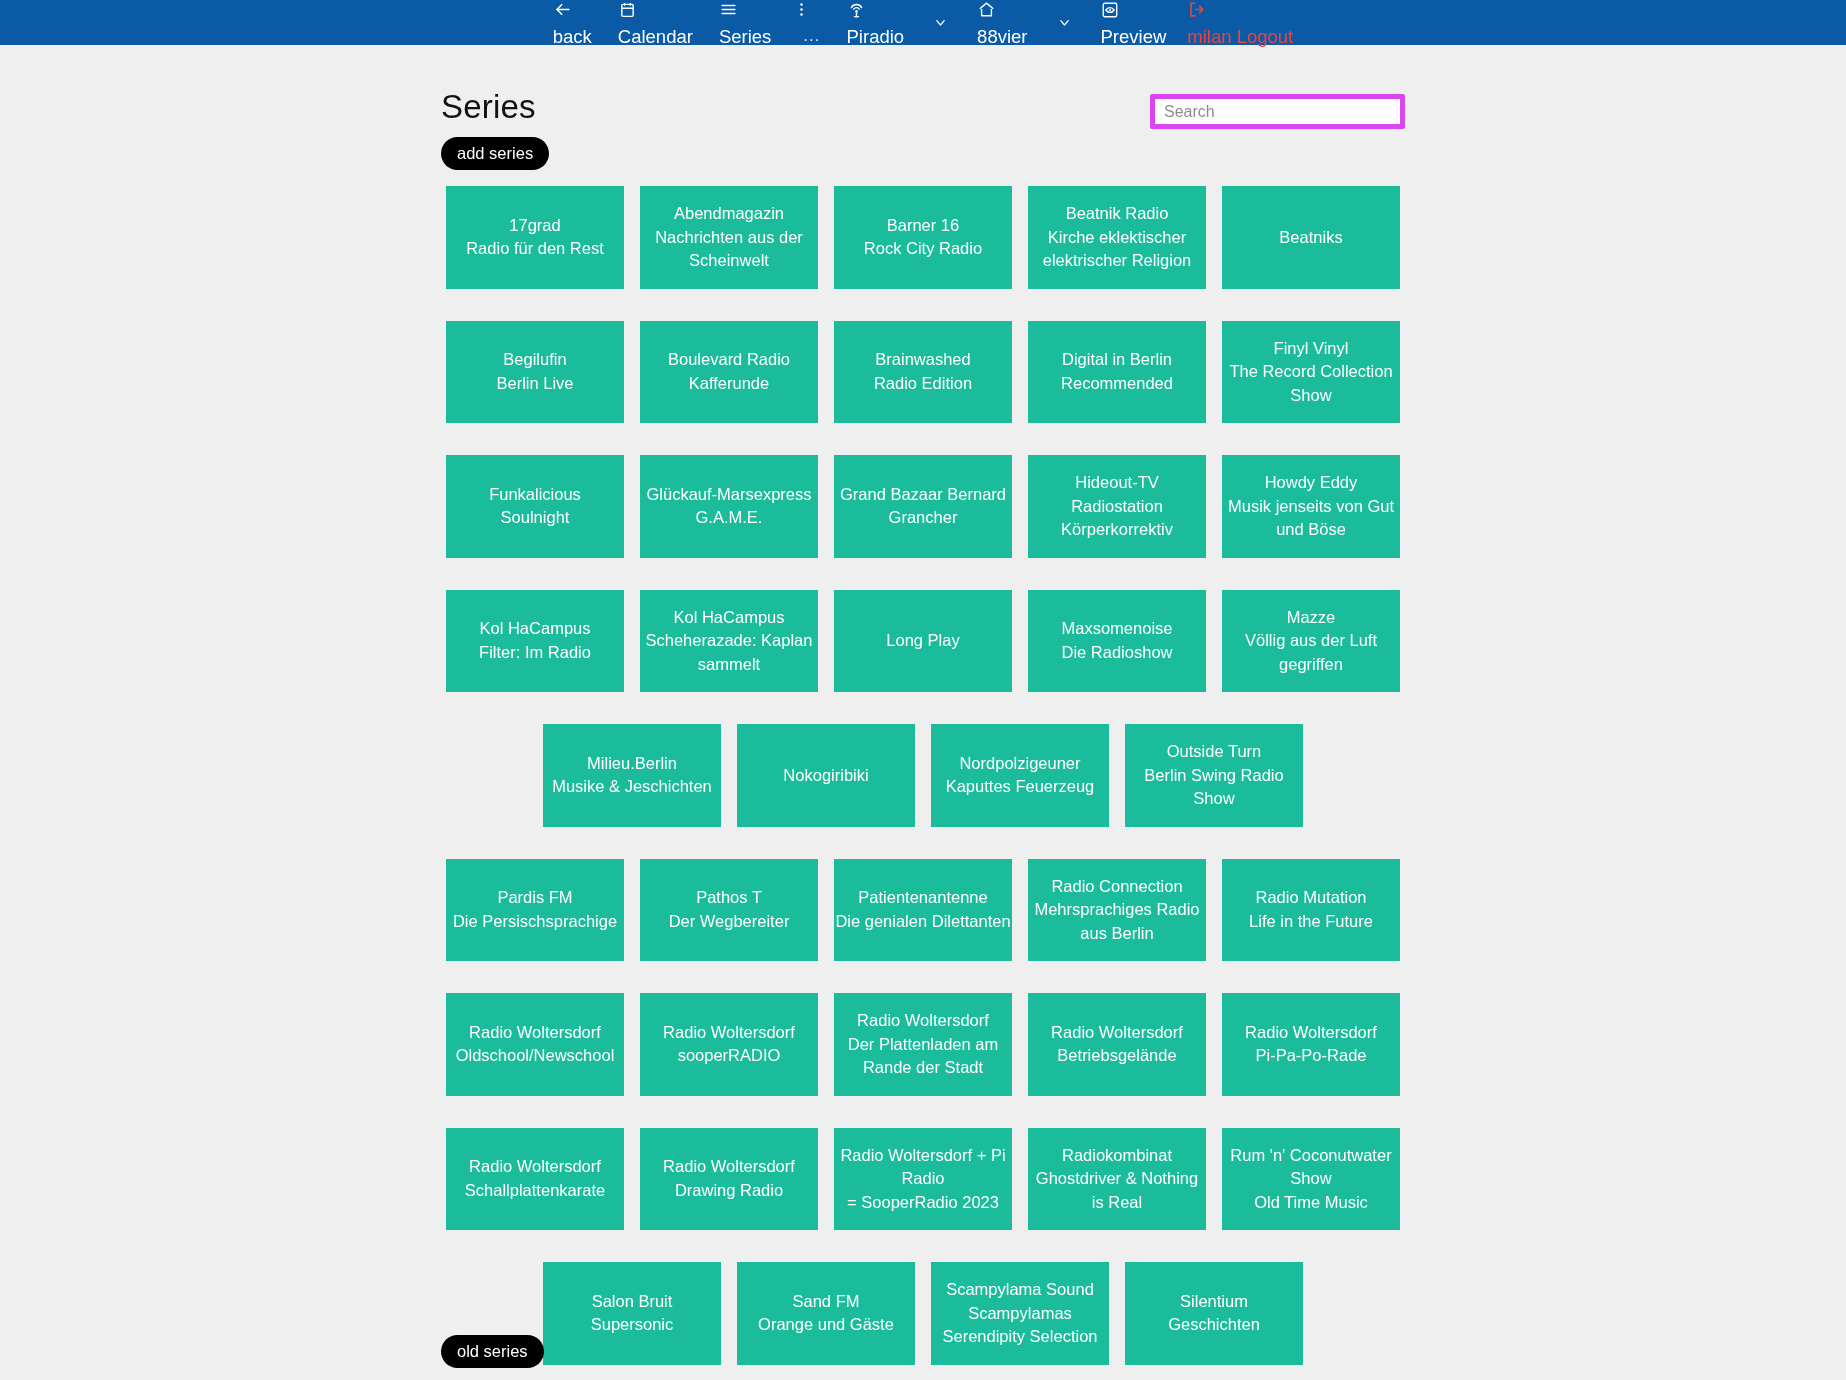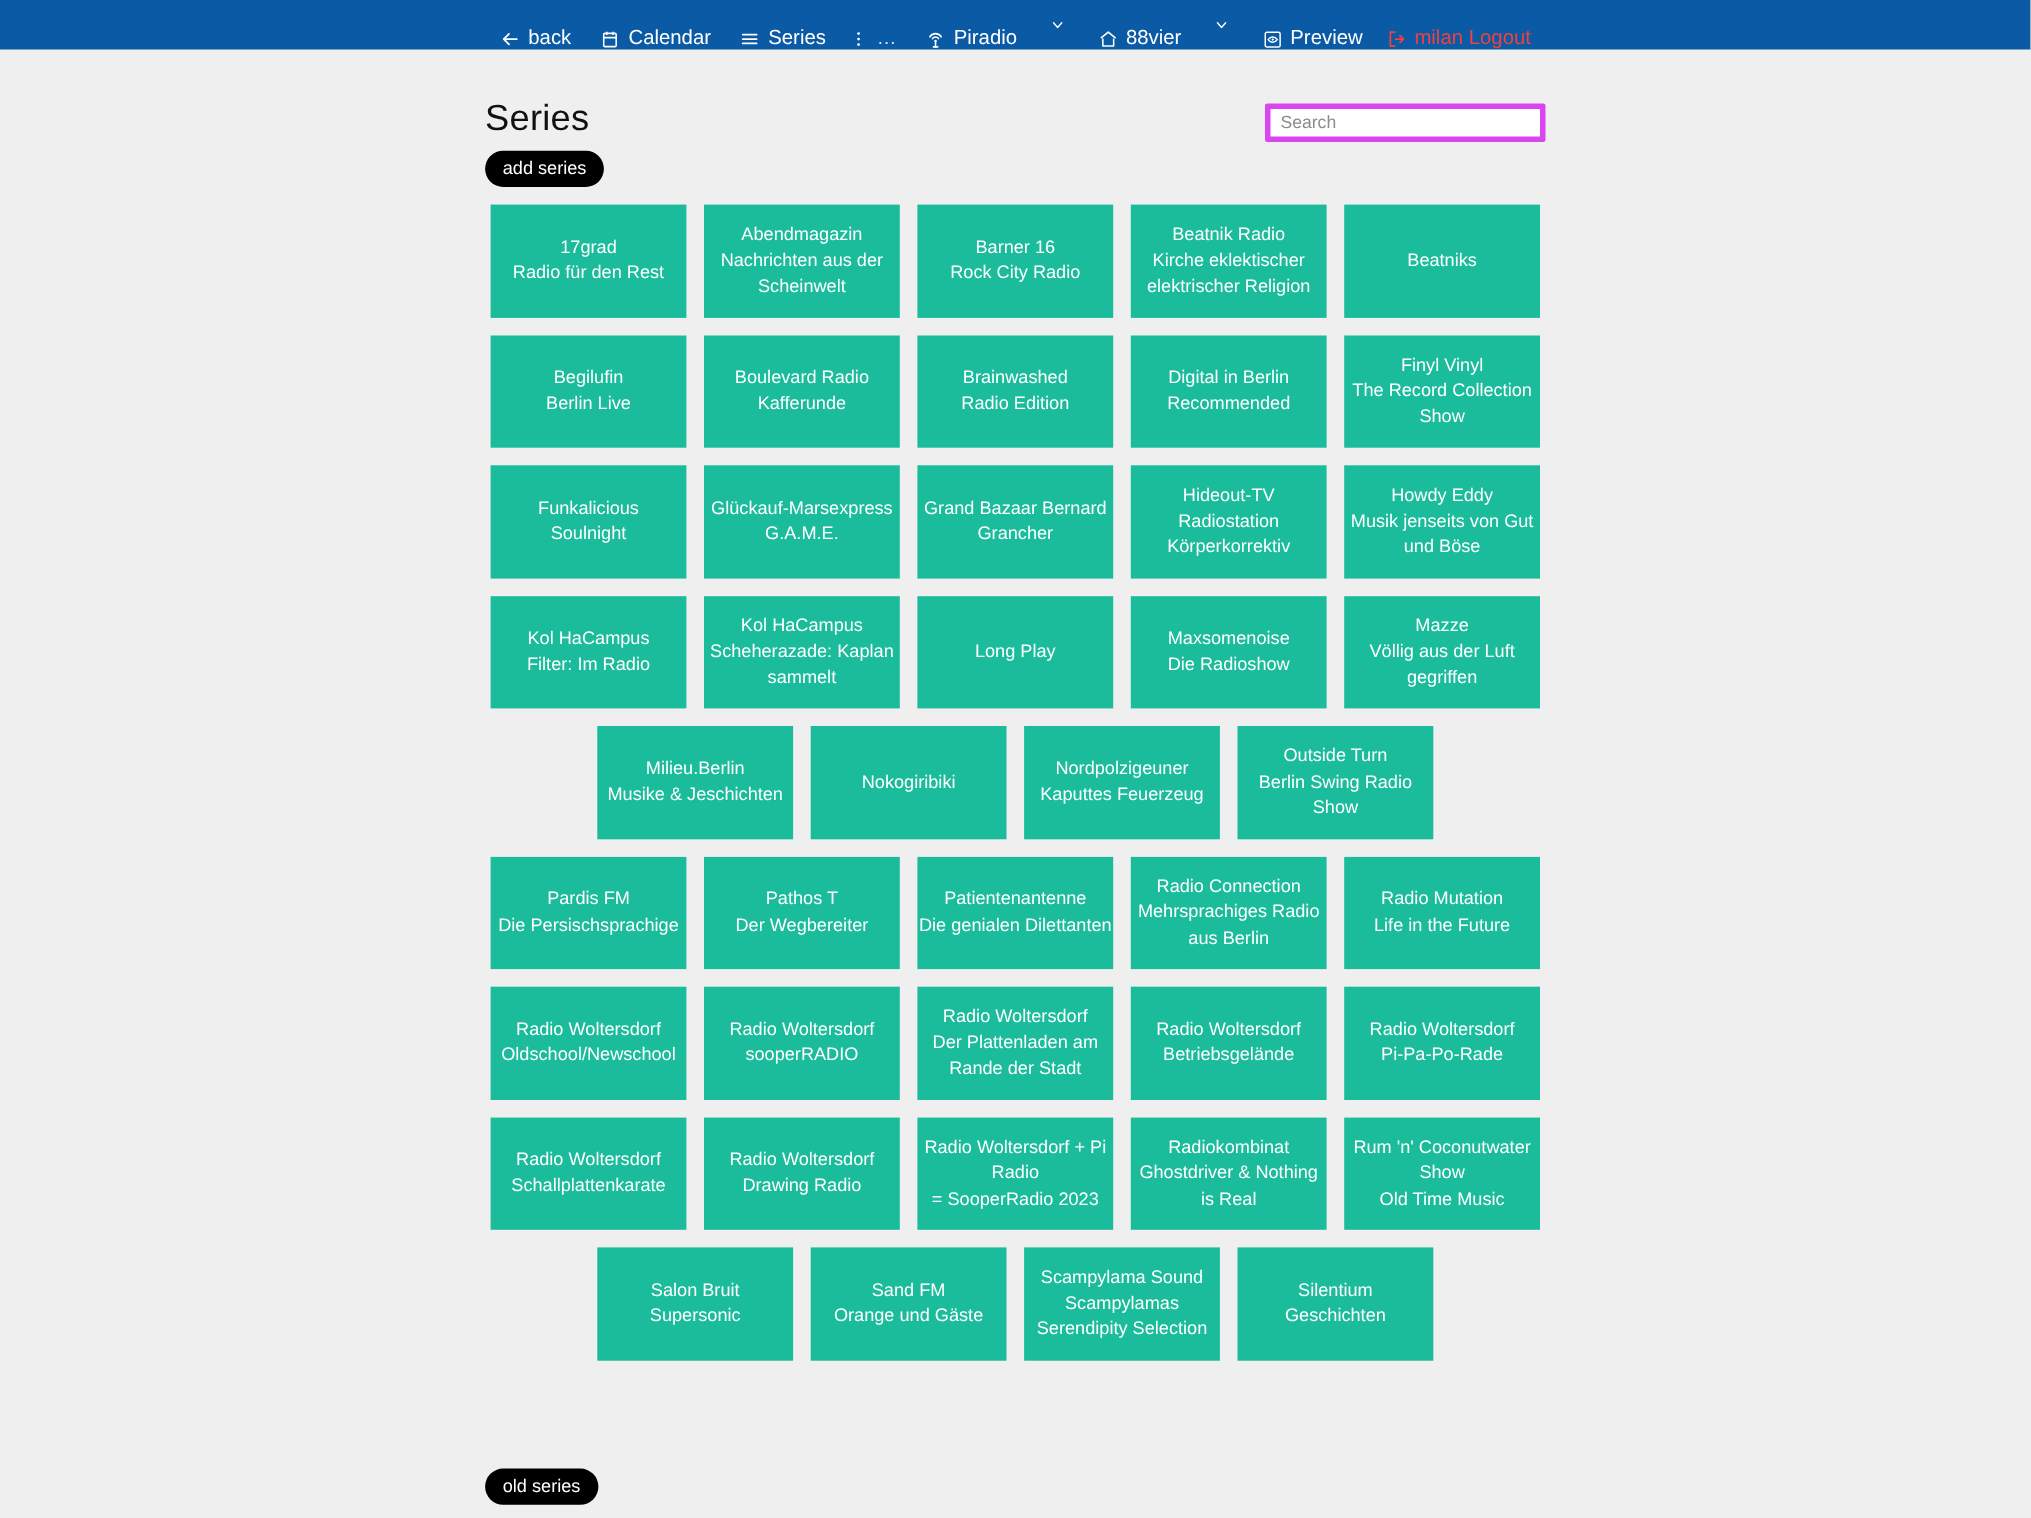--- a/index.html
+++ b/index.html
@@ -18,28 +18,29 @@
     background: #0a5aa5;
     display: flex;
     align-items: center;
     justify-content: center;
     gap: 0px;
     color: #ffffff;
     font-size: 18.5px;
   }
   .nav-item {
     display: flex;
-    align-items: flex-end;
+    align-items: flex-start;
     gap: 7px;
     padding: 0 13px;
     height: 45px;
     white-space: nowrap;
     color: #ffffff;
     text-decoration: none;
     cursor: pointer;
+    flex-direction: column;
   }
   .nav-item.logout { color: #f0413f; padding-left: 8px; }
   .nav-caret {
     padding: 0 14px;
     height: 45px;
     display: flex;
     align-items: center;
     cursor: pointer;
   }
   .nav-icon {
@@ -143,20 +144,21 @@
     overflow: hidden;
     white-space: nowrap;
   }
   .tile .ln { display: block; }
 
   
   .row {
     display: flex;
     justify-content: center;
     gap: 16px;
+    margin-bottom: 16px;
   }
   .row .tile { height: 100%; }
 
   .old-row {
     position: absolute;
     left: 0; right: 0;
     bottom: 12px;
     display: flex;
     justify-content: center;
   }

